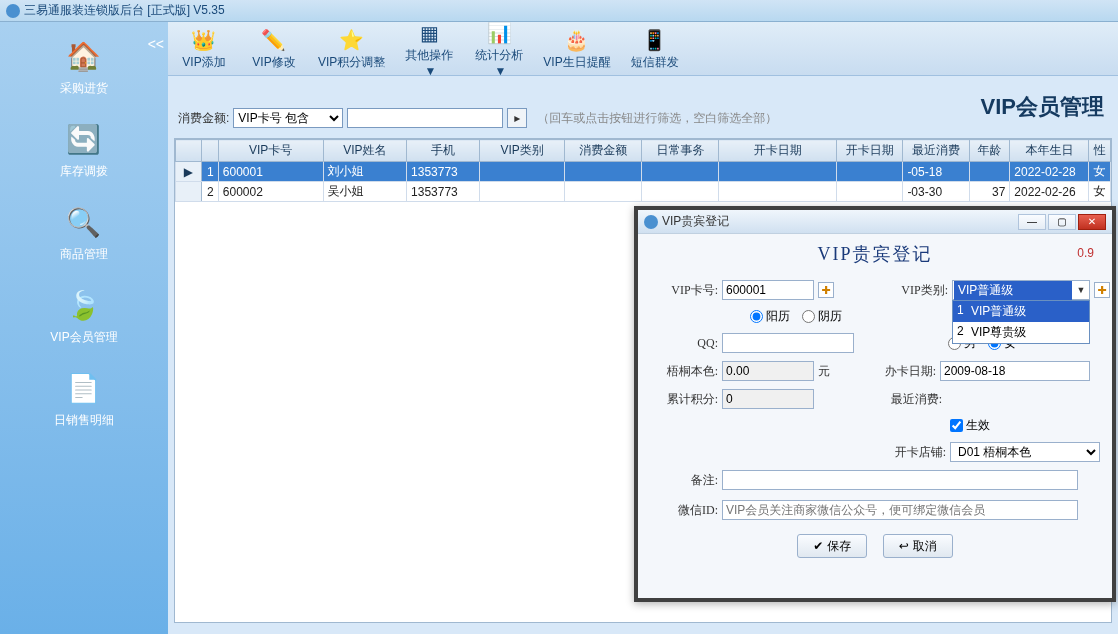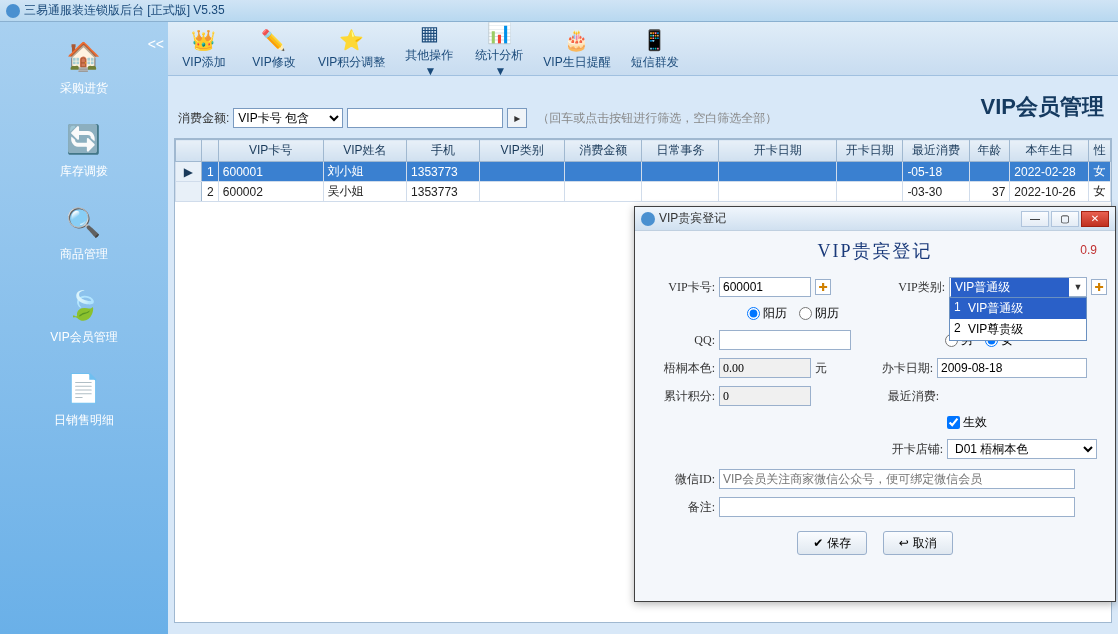--- a/index.html
+++ b/index.html
@@ -37,36 +37,36 @@
 
 .grid { margin:0 6px; border:1px solid #a0b8d0; background:#fff; }
 .grid table { border-collapse:collapse; width:100%; table-layout:fixed; }
 .grid th { background:linear-gradient(#e8f0f8,#d0e0f0); border:1px solid #a0b8d0; height:22px; font-weight:normal; color:#1a3a5a; font-size:12px; }
 .grid td { border:1px solid #d0dceb; height:20px; padding:0 4px; font-size:12px; color:#222; overflow:hidden; white-space:nowrap; }
 .grid tr.selected td { background:#3a80d0; color:#fff; }
 .grid .row-ind { width:22px; text-align:center; }
 .grid tbody tr td:first-child { background:#e8f0f8; border-right:1px solid #a0b8d0; }
 .grid tr.selected td:first-child { background:#e8f0f8; color:#1a3a5a; }
 
-.dialog { position:absolute; left:466px; top:184px; width:482px; height:396px; background:#f4f7fb; border:1px solid #404040; box-shadow:0 2px 8px rgba(0,0,0,.3); }
+.dialog { position:absolute; left:466px; top:184px; width:482px; height:396px; background:#f4f7fb; border:4px solid #404040; box-shadow:0 2px 8px rgba(0,0,0,.3); }
 .dlg-titlebar { height:24px; background:linear-gradient(#f0f6fc,#d0e0f0); display:flex; align-items:center; padding:0 6px; border-bottom:1px solid #c0d0e0; }
 .dlg-titlebar .logo-icon { width:14px; height:14px; margin-right:4px; border-radius:50%; background:#4a90d0; }
 .dlg-titlebar .t { flex:1; color:#333; }
 .dlg-winbtn { width:28px; height:16px; border:1px solid #b0c4dc; margin-left:2px; background:linear-gradient(#fafcff,#e4ecf5); display:inline-flex; align-items:center; justify-content:center; font-size:10px; cursor:pointer; }
 .dlg-winbtn.close { background:linear-gradient(#e86050,#c03020); color:#fff; border-color:#a02010; }
 .dlg-title { text-align:center; font-size:18px; color:#1a3a7a; margin-top:8px; font-family:SimSun; letter-spacing:2px; }
 .dlg-ver { position:absolute; right:18px; top:36px; color:#c03030; font-size:12px; }
 
 .form { padding:14px 18px 0; }
 .frow { display:flex; margin-bottom:8px; align-items:center; }
 .fcol { display:flex; align-items:center; }
 .lbl { width:62px; text-align:right; color:#333; font-family:SimSun; margin-right:4px; }
 .lbl.r { width:58px; }
 .inp { border:1px solid #9ab0cc; height:20px; background:#fff; padding:0 3px; font-size:12px; }
-.inp.ro { background:#f0f0f0;font-family:Liberation Serif, serif; }
+.inp.ro { background:#f0f0f0; }
 .w90 { width:92px; } .w130 { width:132px; } .w150 { width:150px; } .w340 { width:356px; }
 .unit { margin-left:4px; color:#333; }
 .checkbox, .radio { margin-right:3px; }
 .addbtn { width:16px; height:16px; border:1px solid #9ab0cc; background:#fff; margin-left:4px; display:inline-flex; align-items:center; justify-content:center; font-size:11px; cursor:pointer; color:#d08000; }
 
 .combo-wrap { position:relative; display:inline-block; }
 .combo { border:1px solid #9ab0cc; height:20px; width:138px; background:#fff; display:flex; align-items:center; }
 .combo .sel { flex:1; background:#2a60c8; color:#fff; padding:1px 4px; margin:1px; font-size:12px; }
 .combo .arr { width:16px; text-align:center; font-size:9px; color:#333; }
 .dropdown { position:absolute; top:20px; left:0; width:138px; background:#fff; border:1px solid #6a90c0; z-index:10; }
@@ -218,21 +218,21 @@
             <td>600002</td>
             <td>吴小姐</td>
             <td>1353773</td>
             <td></td>
             <td></td>
             <td></td>
             <td></td>
             <td></td>
             <td>-03-30</td>
             <td style="text-align:right">37</td>
-            <td>2022-10-26</td>
+            <td>2022-02-26</td>
             <td>女</td>
           </tr>
         </tbody>
       </table>
       <div style="height:420px;"></div>
     </div>
 
     <div class="dialog">
       <div class="dlg-titlebar">
         <div class="logo-icon"></div>
@@ -317,27 +317,27 @@
               <input type="checkbox" checked="" class="checkbox" style="">
               <span>生效</span>
             </div>
         </div>
         <div class="frow">
           <div class="fcol" style="margin-left:232px">
               <span class="lbl r">开卡店铺:</span>
               <select class="inp w150"><option>D01 梧桐本色</option></select>
             </div>
         </div>
+        <div class="frow">
+          <span class="lbl">备注:</span>
+            <input class="inp w340" value="" style="">
+        </div>
         <div class="frow" style="margin-top:10px">
           <span class="lbl">微信ID:</span>
             <input class="inp w340" placeholder="VIP会员关注商家微信公众号，便可绑定微信会员" style="">
-        </div>
-        <div class="frow">
-          <span class="lbl">备注:</span>
-            <input class="inp w340" value="" style="">
         </div>
         <div class="btnrow">
           <span class="dlg-btn">
               <span class="bi">✔</span>
               <span>保存</span>
             </span>
           <span class="dlg-btn">
               <span class="bi">↩</span>
               <span>取消</span>
             </span>

